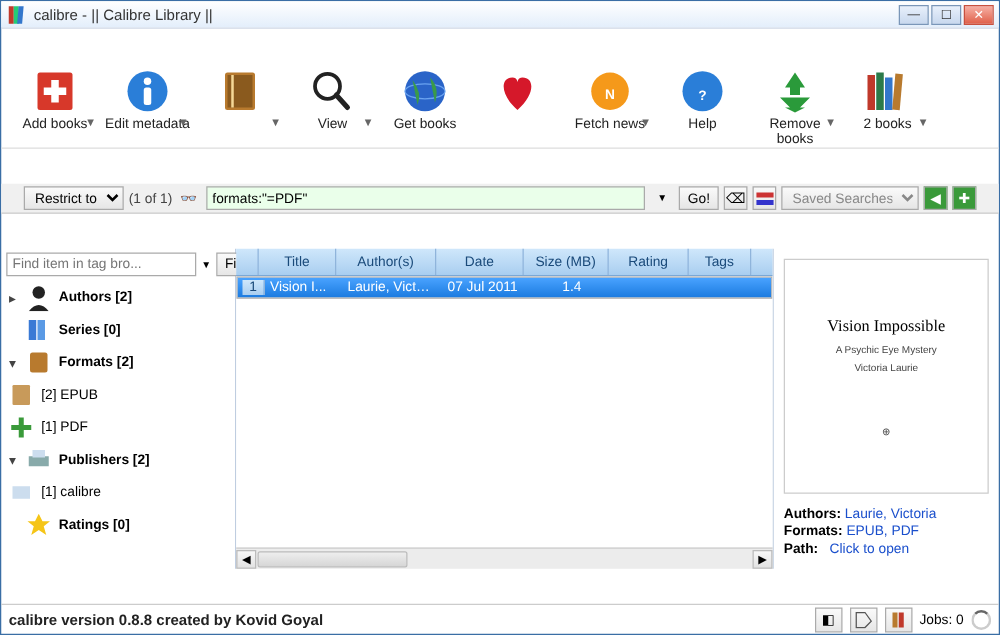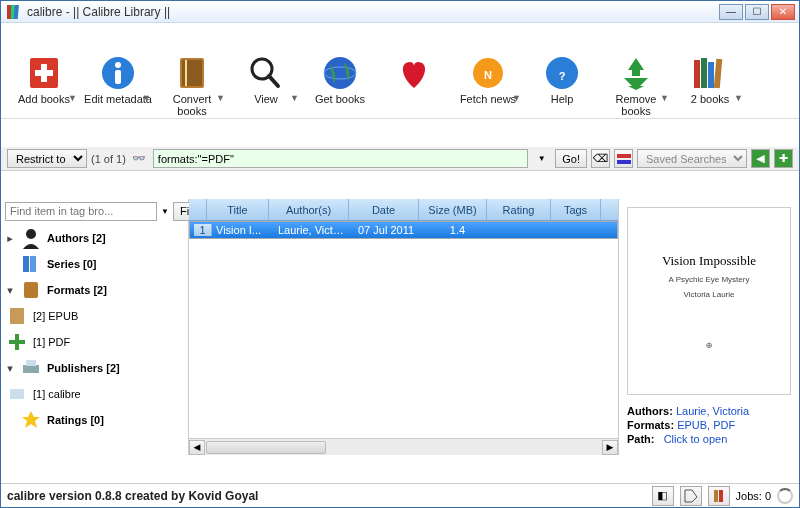--- a/index.html
+++ b/index.html
@@ -10,21 +10,21 @@
 .tb-icon { width: 16px; height: 16px; margin-right: 6px; }
 .winbtn { width: 24px; height: 16px; margin-left: 2px; border: 1px solid #7a96b8; background: linear-gradient(#e8f0fb,#c8d8ee); display: flex; align-items: center; justify-content: center; color: #333; font-size: 10px; cursor: pointer; }
 .winbtn.close { background: linear-gradient(#f6b0a4,#e0604a); border-color: #c8503e; color: #fff; }
 
 .toolbar { height: 68px; display: flex; align-items: center; padding: 2px 8px; gap: 4px; border-bottom: 1px solid #ddd; }
 .tbtn { width: 70px; height: 64px; display: flex; flex-direction: column; align-items: center; justify-content: flex-start; cursor: pointer; position: relative; }
 .tbtn .ic { width: 42px; height: 40px; display: flex; align-items: center; justify-content: center; }
 .tbtn .lbl { font-size: 11px; color: #222; text-align: center; }
 .tbtn .dd { position: absolute; right: 2px; bottom: 14px; font-size: 9px; color: #666; }
 
-.searchbar { height: 24px; display: flex; align-items: center; padding: 2px 6px; gap: 4px; background: #f0f0f0; border-bottom: 1px solid #ccc; }
+.searchbar { height: 24px; display: flex; align-items: center; padding: 2px 18px; gap: 4px; background: #f0f0f0; border-bottom: 1px solid #ccc; }
 .sel, .inp, .btn { border: 1px solid #aaa; background: #fff; height: 19px; font-size: 11px; padding: 1px 4px; }
 .sel { background: linear-gradient(#fafafa,#e6e6e6); }
 .btn { background: linear-gradient(#fafafa,#e6e6e6); cursor: pointer; padding: 1px 6px; }
 .sq { width: 19px; padding: 0; display: flex; align-items: center; justify-content: center; }
 .col-count { color: #444; font-size: 11px; }
 
 .mainrow { flex: 1; display: flex; min-height: 0; }
 .leftpane { width: 188px; border-right: 1px solid #bfcde0; display: flex; flex-direction: column; }
 .findrow { height: 24px; display: flex; align-items: center; padding: 2px 4px; gap: 4px; }
 .tagtree { flex: 1; overflow: auto; padding: 2px 0; }
@@ -104,21 +104,20 @@
         <span class="dd">▼</span>
       </div>
     <div class="tbtn">
         <div class="ic">
           <svg width="40" height="38">
             <rect x="8" y="4" width="24" height="30" rx="2" fill="#b87a2e"></rect>
             <rect x="10" y="6" width="20" height="26" fill="#8a5a1e"></rect>
             <rect x="13" y="6" width="2" height="26" fill="#f5d897"></rect>
           </svg>
         </div>
-        <div class="lbl">Convert books</div>
         <span class="dd">▼</span>
       </div>
     <div class="tbtn">
         <div class="ic">
           <svg width="40" height="38">
             <circle cx="16" cy="15" r="10" fill="none" stroke="#222" stroke-width="3"></circle>
             <line x1="23" y1="22" x2="32" y2="32" stroke="#222" stroke-width="4" stroke-linecap="round"></line>
           </svg>
         </div>
         <div class="lbl">View</div>

